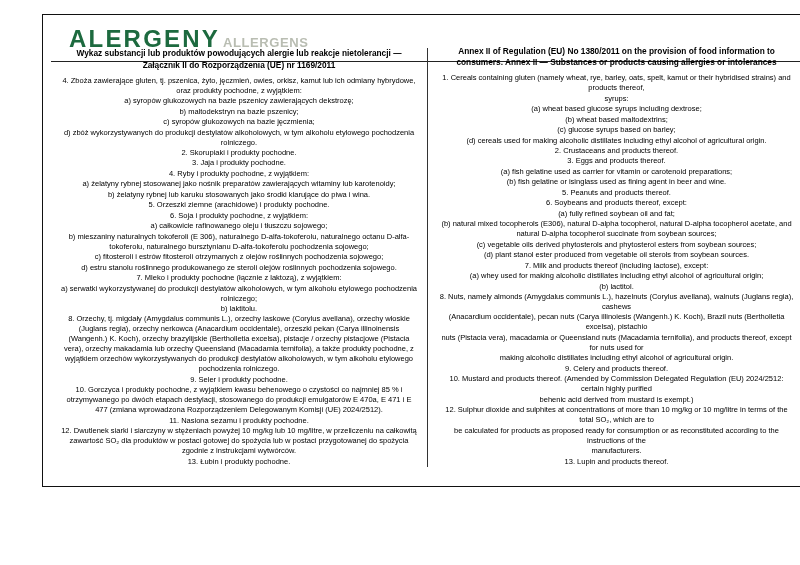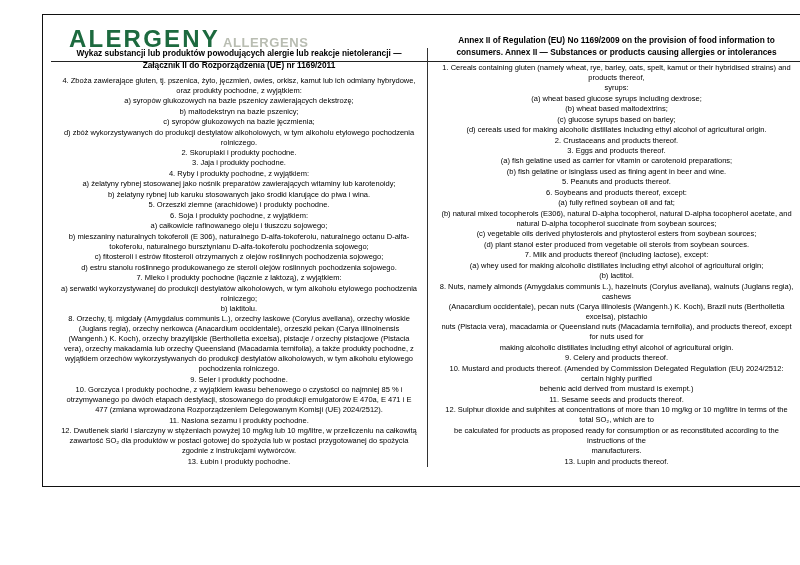--- a/index.html
+++ b/index.html
@@ -127,21 +127,21 @@
           <p>8. Orzechy, tj. migdały (Amygdalus communis L.), orzechy laskowe (Corylus avellana), orzechy włoskie (Juglans regia), orzechy nerkowca (Anacardium occidentale), orzeszki pekan (Carya illinoinensis (Wangenh.) K. Koch), orzechy brazylijskie (Bertholletia excelsa), pistacje / orzechy pistacjowe (Pistacia vera), orzechy makadamia lub orzechy Queensland (Macadamia ternifolia), a także produkty pochodne, z wyjątkiem orzechów wykorzystywanych do produkcji destylatów alkoholowych, w tym alkoholu etylowego pochodzenia rolniczego.</p>
           <p>9. Seler i produkty pochodne.</p>
           <p>10. Gorczyca i produkty pochodne, z wyjątkiem kwasu behenowego o czystości co najmniej 85 % i otrzymywanego po dwóch etapach destylacji, stosowanego do produkcji emulgatorów E 470a, E 471 i E 477 (zmiana wprowadzona Rozporządzeniem Delegowanym Komisji (UE) 2024/2512).</p>
           <p>11. Nasiona sezamu i produkty pochodne.</p>
           <p>12. Dwutlenek siarki i siarczyny w stężeniach powyżej 10 mg/kg lub 10 mg/litre, w przeliczeniu na całkowitą zawartość SO₂ dla produktów w postaci gotowej do spożycia lub w postaci przygotowanej do spożycia zgodnie z instrukcjami wytwórców.</p>
           <p>13. Łubin i produkty pochodne.</p>
         </div>
       </div>
 
       <div class="col right">
-        <h2>Annex II of Regulation (EU) No 1169/2009 on the provision of food information to consumers. Annex II — Substances or products causing allergies or intolerances</h2>
+        <h2>Annex II of Regulation (EU) No 1380/2011 on the provision of food information to consumers. Annex II — Substances or products causing allergies or intolerances</h2>
         <div class="list">
           <p>1. Cereals containing gluten (namely wheat, rye, barley, oats, spelt, kamut or their hybridised strains) and products thereof,</p>
           <p>syrups:</p>
           <p>(a) wheat based glucose syrups including dextrose;</p>
           <p>(b) wheat based maltodextrins;</p>
           <p>(c) glucose syrups based on barley;</p>
           <p>(d) cereals used for making alcoholic distillates including ethyl alcohol of agricultural origin.</p>
           <p>2. Crustaceans and products thereof.</p>
           <p>3. Eggs and products thereof.</p>
           <p>(a) fish gelatine used as carrier for vitamin or carotenoid preparations;</p>
@@ -155,21 +155,20 @@
           <p>7. Milk and products thereof (including lactose), except:</p>
           <p>(a) whey used for making alcoholic distillates including ethyl alcohol of agricultural origin;</p>
           <p>(b) lactitol.</p>
           <p>8. Nuts, namely almonds (Amygdalus communis L.), hazelnuts (Corylus avellana), walnuts (Juglans regia), cashews</p>
           <p>(Anacardium occidentale), pecan nuts (Carya illinoiesis (Wangenh.) K. Koch), Brazil nuts (Bertholletia excelsa), pistachio</p>
           <p>nuts (Pistacia vera), macadamia or Queensland nuts (Macadamia ternifolia), and products thereof, except for nuts used for</p>
           <p>making alcoholic distillates including ethyl alcohol of agricultural origin.</p>
           <p>9. Celery and products thereof.</p>
           <p>10. Mustard and products thereof. (Amended by Commission Delegated Regulation (EU) 2024/2512: certain highly purified</p>
           <p>behenic acid derived from mustard is exempt.)</p>
-          <p>11. Sesame seeds and products thereof.</p>
           <p>12. Sulphur dioxide and sulphites at concentrations of more than 10 mg/kg or 10 mg/litre in terms of the total SO₂, which are to</p>
           <p>be calculated for products as proposed ready for consumption or as reconstituted according to the instructions of the</p>
           <p>manufacturers.</p>
           <p>13. Lupin and products thereof.</p>
         </div>
       </div>
 
     </div>
   </div>
 </div>

